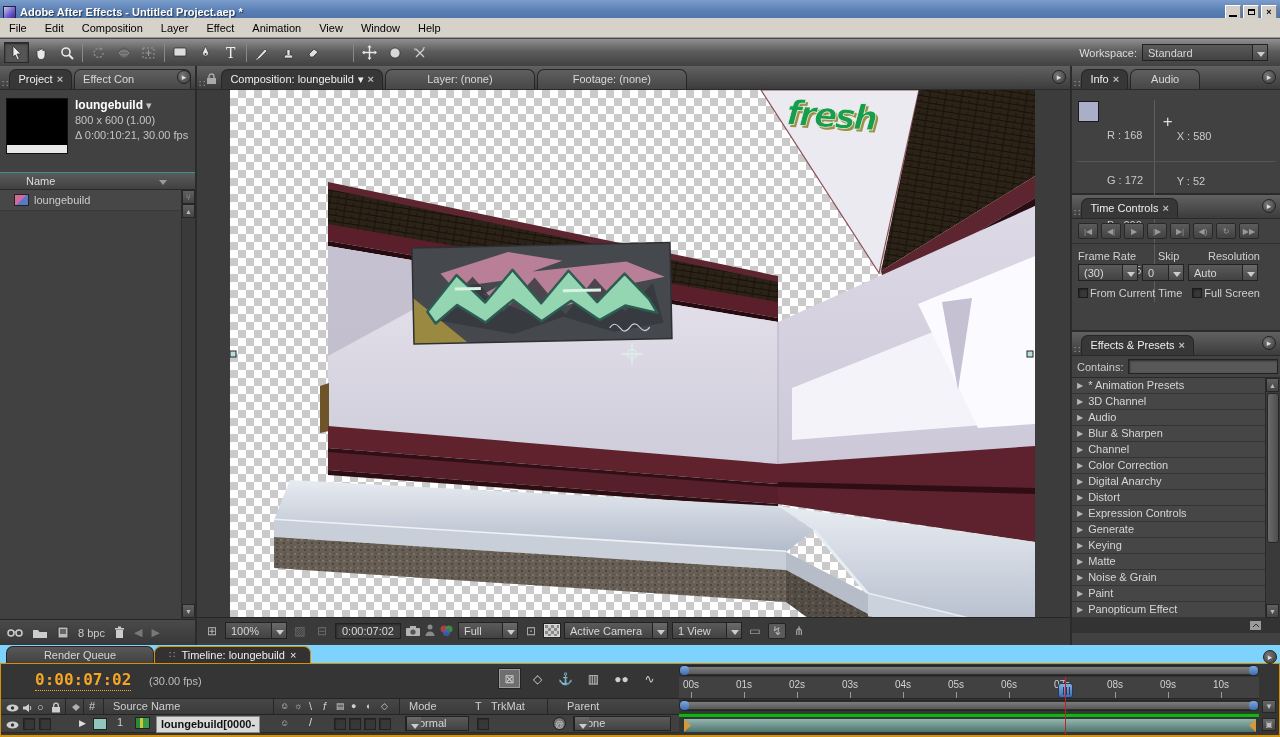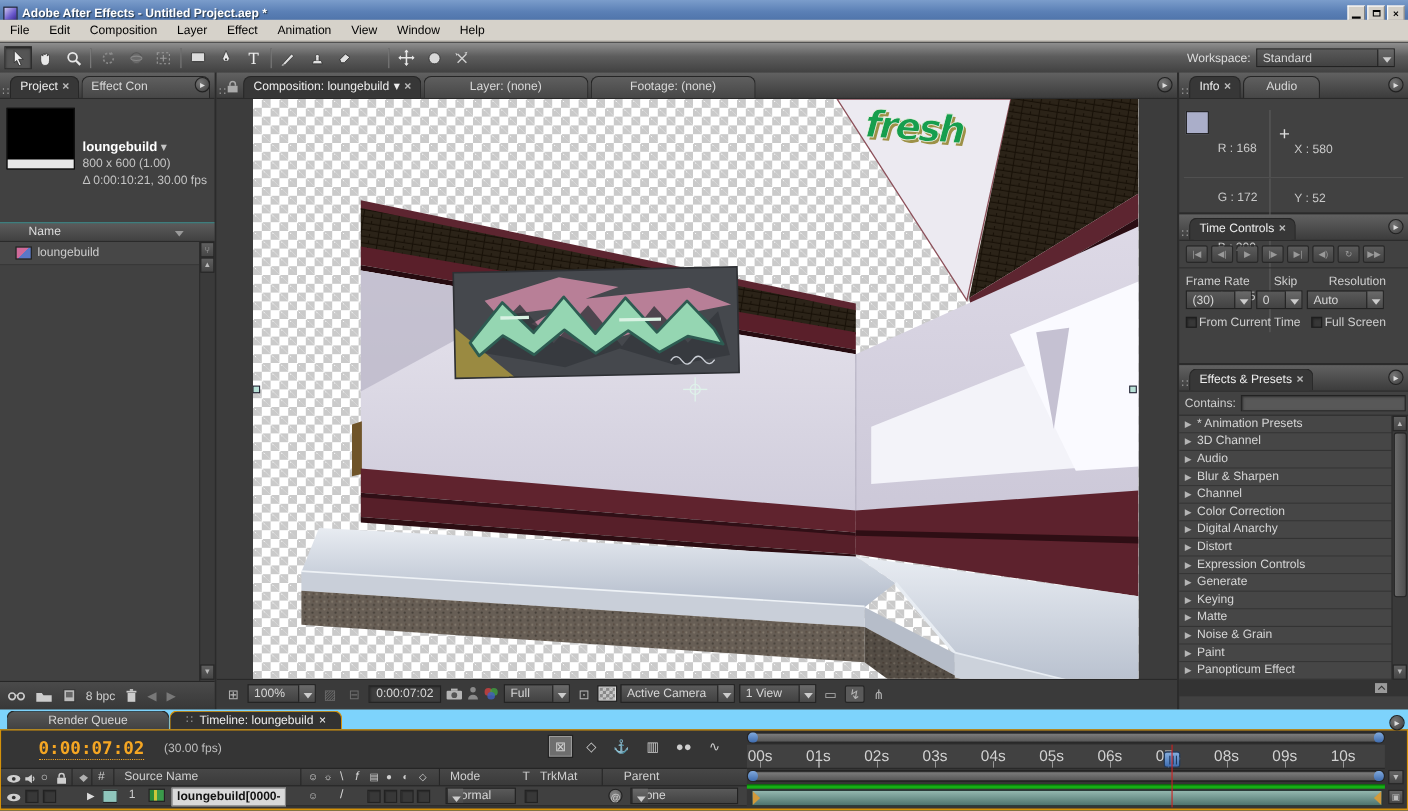--- a/index.html
+++ b/index.html
@@ -48,23 +48,23 @@
   
   .main { position:absolute; top:66px; left:0; width:1280px; height:579px; display:flex; }
   .project-col { width:197px; background:#414141; border-right:2px solid #2b2b2b; display:flex; flex-direction:column; }
   .comp-col { flex:1; background:#3d3d3d; display:flex; flex-direction:column; position:relative; }
   .right-col { width:210px; background:#414141; border-left:2px solid #2b2b2b; display:flex; flex-direction:column; }
 
   
   .proj-info { display:flex; padding:8px 4px 6px 6px; gap:7px; }
   .proj-thumb { width:62px; height:56px; background:#000; border:1px solid #111; position:relative; }
   .proj-thumb:after { content:""; position:absolute; left:0; bottom:0; width:100%; height:8px; background:#e8e8e8; }
-  .proj-meta { font-size:11px; color:#c4c4c4; line-height:15px;margin-top:28px; }
+  .proj-meta { font-size:11px; color:#c4c4c4; line-height:15px; }
   .proj-name { color:#fff; font-weight:bold; font-size:12px; }
-  .name-header { height:18px; margin-top:24px; background:linear-gradient(180deg,#5b5b5b,#414141); border-top:1px solid #3f8d8d; border-bottom:1px solid #2a2a2a; display:flex; align-items:center; padding-left:26px; color:#ddd; position:relative; }
+  .name-header { height:18px; margin-top:12px; background:linear-gradient(180deg,#5b5b5b,#414141); border-top:1px solid #3f8d8d; border-bottom:1px solid #2a2a2a; display:flex; align-items:center; padding-left:26px; color:#ddd; position:relative; }
   .name-header:after { content:""; position:absolute; right:28px; top:7px; border:4px solid transparent; border-top:5px solid #9a9a9a; }
   .proj-list { flex:1; position:relative; }
   .proj-row { height:21px; display:flex; align-items:center; gap:5px; padding-left:14px; border-bottom:1px solid #383838; background:#474747; width:183px; }
   .proj-row.selected { background:#5e5e5e; color:#efefef; }
   .item-icon { width:15px; height:12px; border:1px solid #222; }
   .icon-comp { background:linear-gradient(135deg,#d06a9a 0 50%,#5a78c8 50% 100%); }
   .icon-footage { background:linear-gradient(90deg,#2a8a3a 0 30%,#c8c83a 30% 55%,#3a9a4a 55% 100%); }
   .proj-rail { position:absolute; right:0; top:0; bottom:0; width:14px; background:#3a3a3a; border-left:1px solid #2c2c2c; }
   .rail-btn { width:13px; height:14px; background:linear-gradient(180deg,#606060,#454545); border:1px solid #262626; color:#bbb; font-size:7px; text-align:center; line-height:13px; }
   .proj-bottom { height:26px; background:linear-gradient(180deg,#4a4a4a,#383838); border-top:1px solid #262626; display:flex; align-items:center; gap:9px; padding:0 7px; color:#ccc; }
@@ -135,21 +135,21 @@
   .label-swatch { position:absolute; left:92px; top:3px; width:14px; height:12px; background:#8fc6bc; border:1px solid #222; }
   .mode-dd { position:absolute; left:404px; top:1px; width:64px; }
   .parent-dd { position:absolute; left:572px; top:1px; width:98px; }
   .pickwhip { position:absolute; left:552px; top:2px; width:13px; height:13px; border-radius:50%; background:radial-gradient(circle at 40% 40%,#888,#555); border:1px solid #222; color:#ccc; font-size:9px; text-align:center; line-height:12px; }
 
   .tl-right { position:absolute; left:678px; top:0; width:600px; height:72px; }
   .navbar { position:absolute; left:0; width:580px; height:11px; background:#2f2f2f; border:1px solid #242424; border-radius:5px; }
   .navbar .inner { position:absolute; left:1px; top:1px; right:1px; bottom:1px; background:linear-gradient(180deg,#7c7c7c,#585858); border-radius:4px; }
   .navbar .cap { position:absolute; top:0; width:9px; height:100%; background:linear-gradient(180deg,#7fa8dc,#3f6cae); border-radius:4px; }
   .ruler { position:absolute; left:0; top:13px; width:580px; height:22px; background:#414141; border-bottom:1px solid #272727; overflow:hidden; }
-  .tick-label { position:absolute; top:2px; width:30px; margin-left:-15px; text-align:center; color:#d2d2d2; font-size:14px; }
+  .tick-label { position:absolute; top:2px; width:30px; margin-left:-15px; text-align:center; color:#d2d2d2; font-size:10px; }
   .tickline { position:absolute; left:12px; right:0; bottom:0; height:6px;
       background-image:repeating-linear-gradient(90deg,#9a9a9a 0 1px,transparent 1px 53px); }
   .cti-head { position:absolute; top:6px; width:15px; height:15px; background:linear-gradient(180deg,#86aede,#3e6db2); border:1px solid #203a5e; border-radius:3px; }
   .cti-head i { position:absolute; top:3px; width:1px; height:8px; background:#1d3a60; }
   .green-bar { position:absolute; left:0; top:49px; width:580px; height:4px; background:#14b014; border-top:1px solid #0a5c0a; }
   .layer-bar { position:absolute; left:4px; top:54px; width:574px; height:15px; background:linear-gradient(180deg,#93b7af,#4e736d); border:1px solid #2a3a38; }
   .layer-bar .capL,.layer-bar .capR { position:absolute; top:0; width:7px; height:100%; background:#d29a3a; }
   .layer-bar .capL { left:0; clip-path:polygon(0 0,100% 50%,0 100%); }
   .layer-bar .capR { right:0; clip-path:polygon(100% 0,0 50%,100% 100%); }
   .redline { position:absolute; top:13px; width:1px; height:57px; background:#cc2020; }

